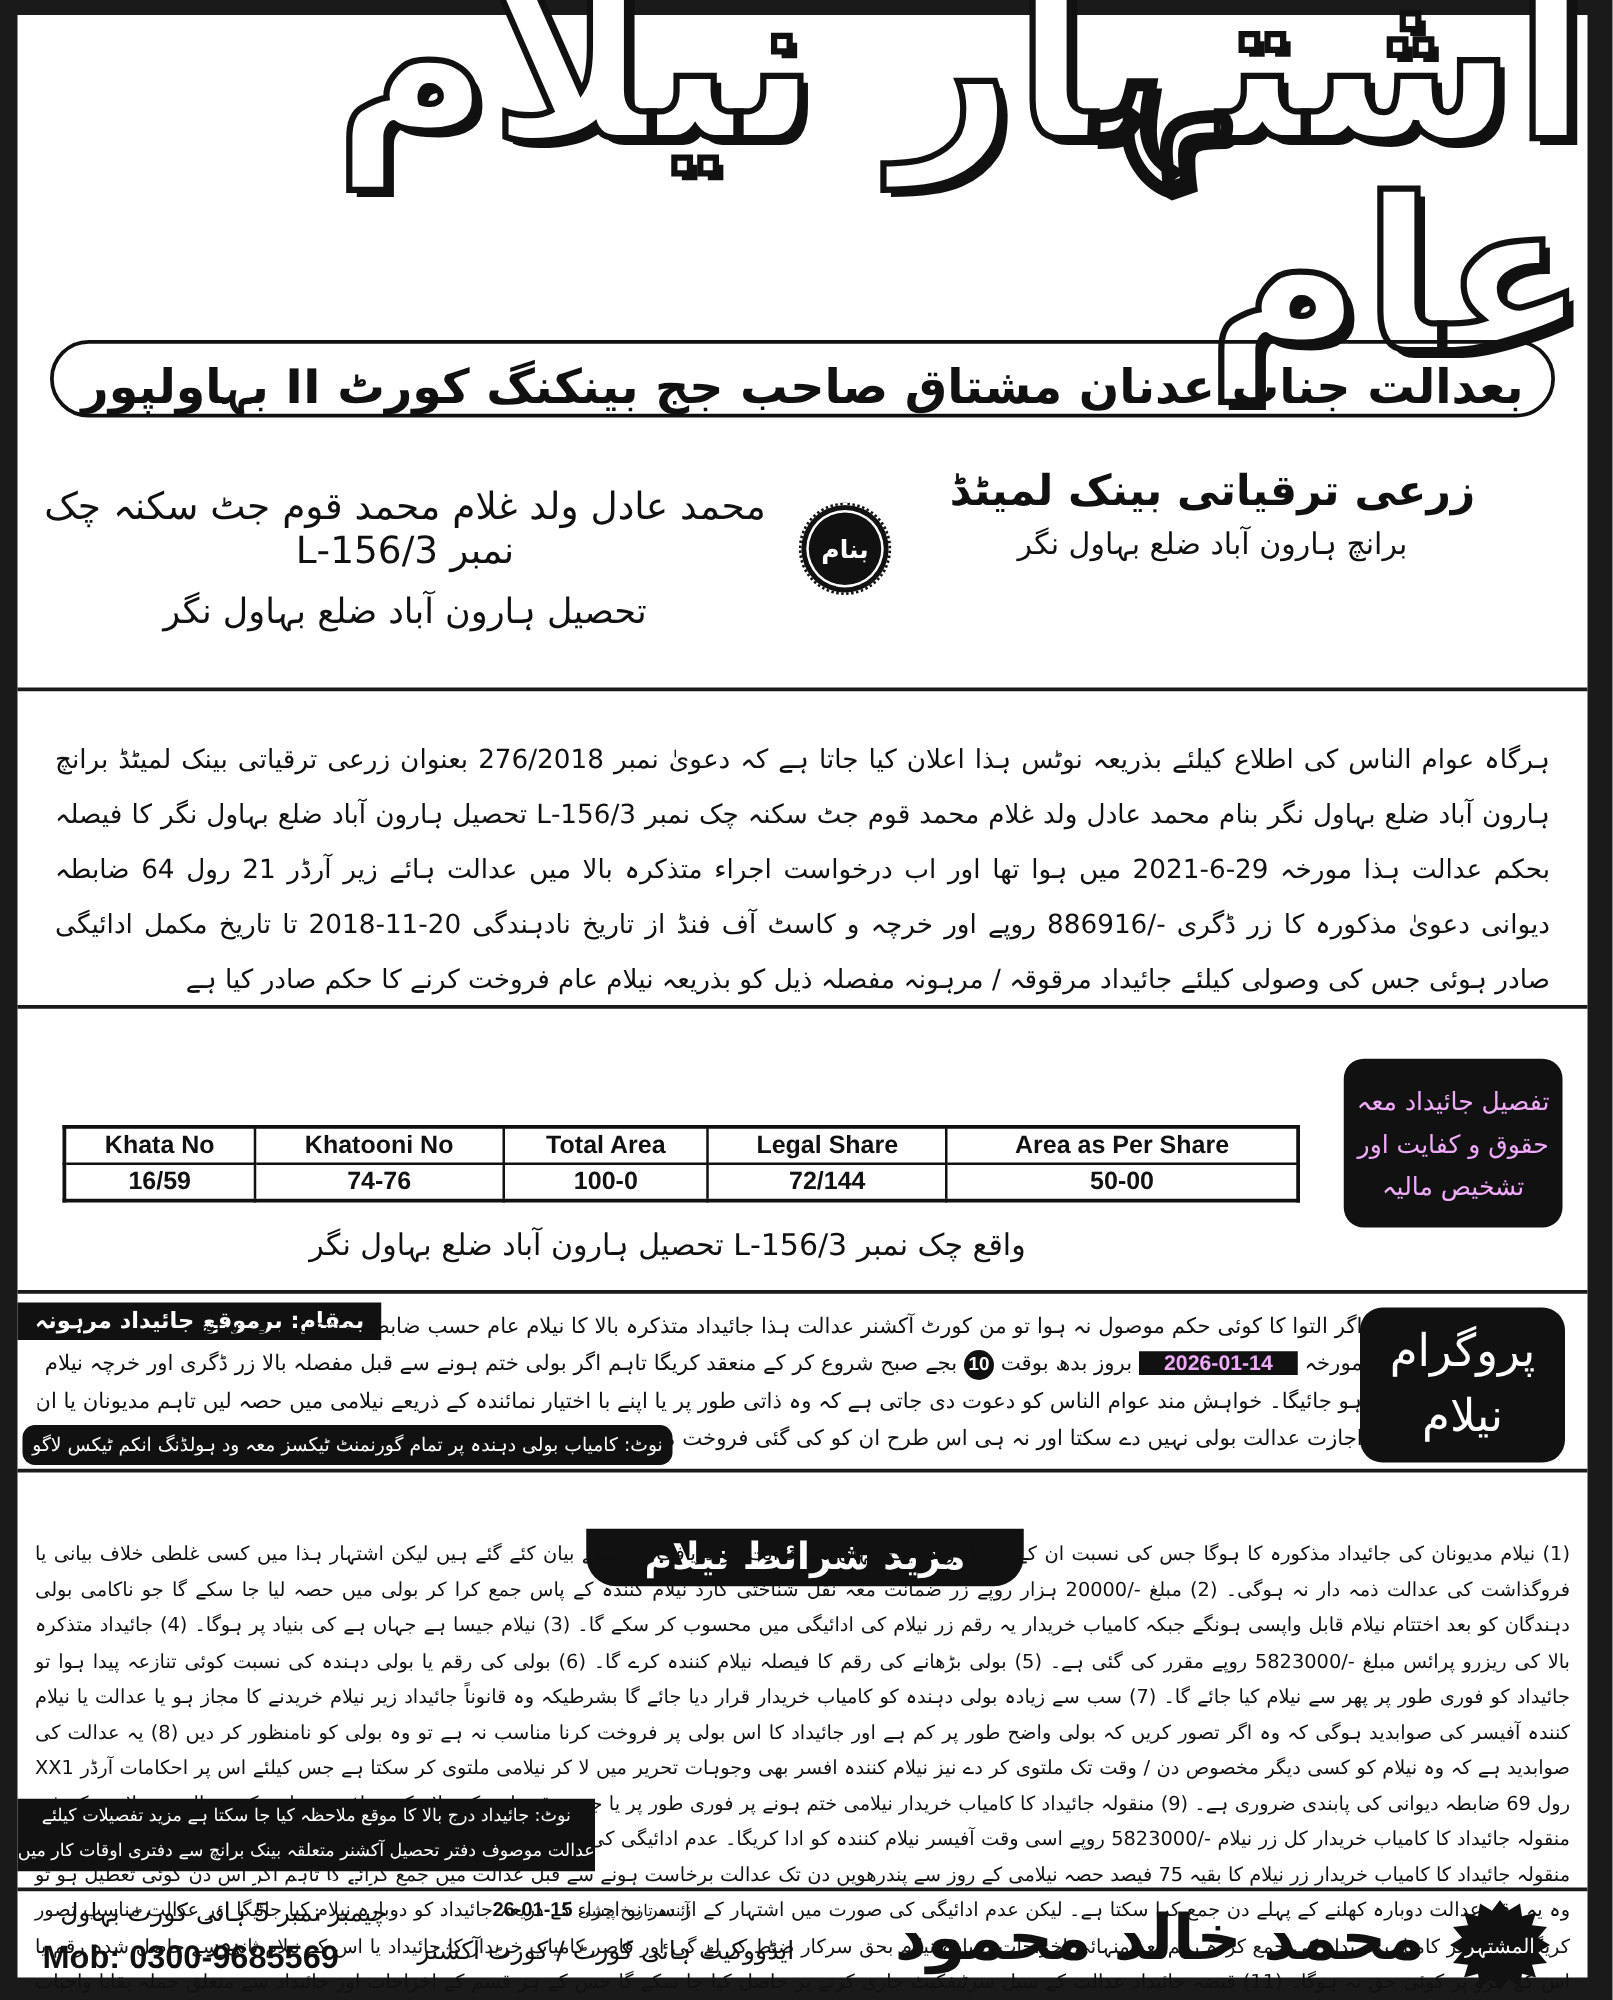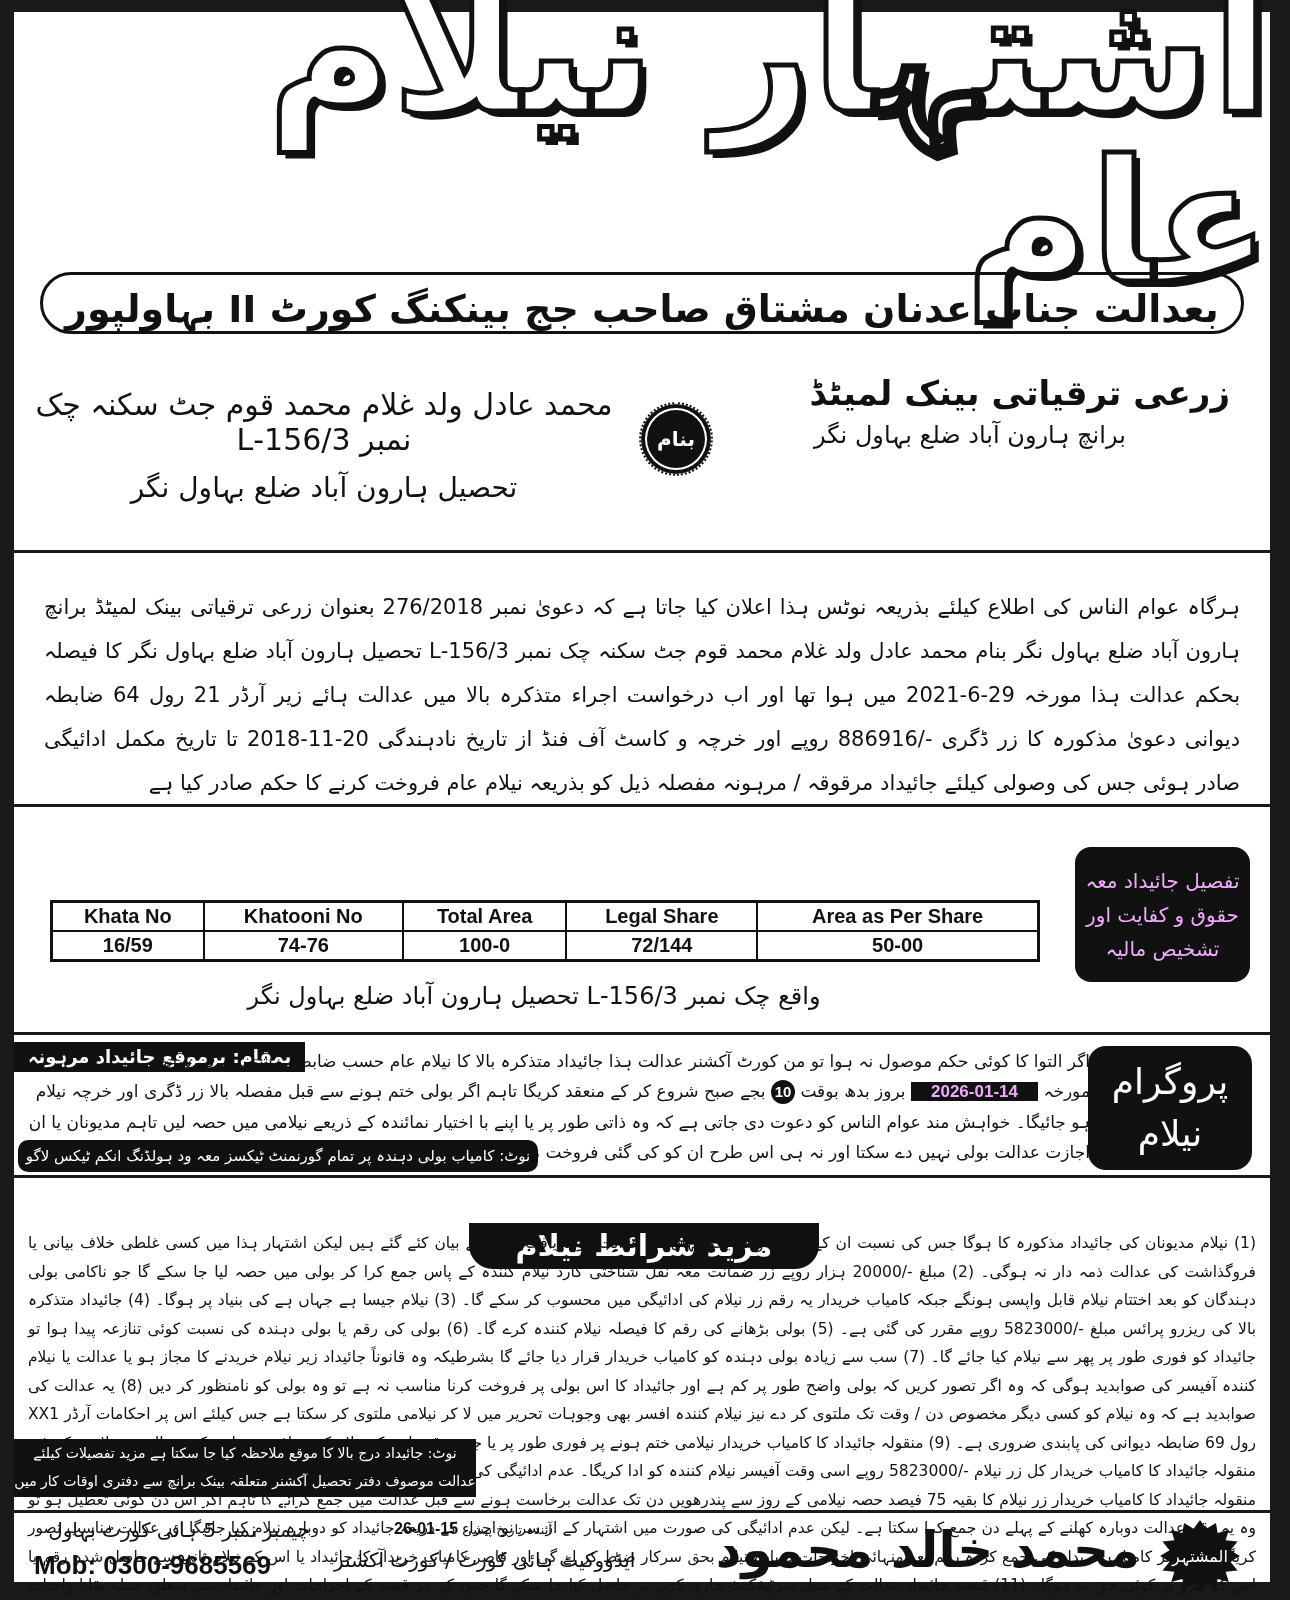--- a/index.html
+++ b/index.html
@@ -18,21 +18,21 @@
   
   .court-pill { position: absolute; left: 26px; top: 260px; width: 1204px; height: 62px; border: 3px solid #111;
     border-radius: 34px; display: flex; align-items: flex-end; justify-content: center; box-sizing: border-box; }
   .court-text { font-size: 38px; font-weight: bold; }
 
   
   .parties { top: 335px; height: 185px; }
   .party-right { position: absolute; right: 40px; top: 20px; width: 520px; text-align: center; }
   .party-left { position: absolute; left: 20px; top: 40px; width: 580px; text-align: center; }
   .p-line1 { font-size: 30px; font-weight: bold; }
-  .p-bank { font-size: 34px; font-weight: bold; margin-top: 6px; text-align: right; }
+  .p-bank { font-size: 34px; font-weight: bold; margin-top: 6px; }
   .p-branch { font-size: 24px; margin-top: 8px; }
   .p-def1 { font-size: 30px; }
   .p-def2 { font-size: 28px; margin-top: 14px; }
   .banam { position: absolute; left: 625px; top: 55px; width: 74px; height: 74px; border-radius: 50%;
     background: #111; color: #fff; display: flex; align-items: center; justify-content: center;
     font-size: 20px; font-weight: bold; box-shadow: inset 0 0 0 4px #111, inset 0 0 0 6px #fff; border: 2px dotted #fff; box-sizing: border-box; }
 
   
   .body-para { top: 555px; height: 230px; padding: 18px 30px; font-size: 21px; line-height: 44px; text-align: justify; }
 

